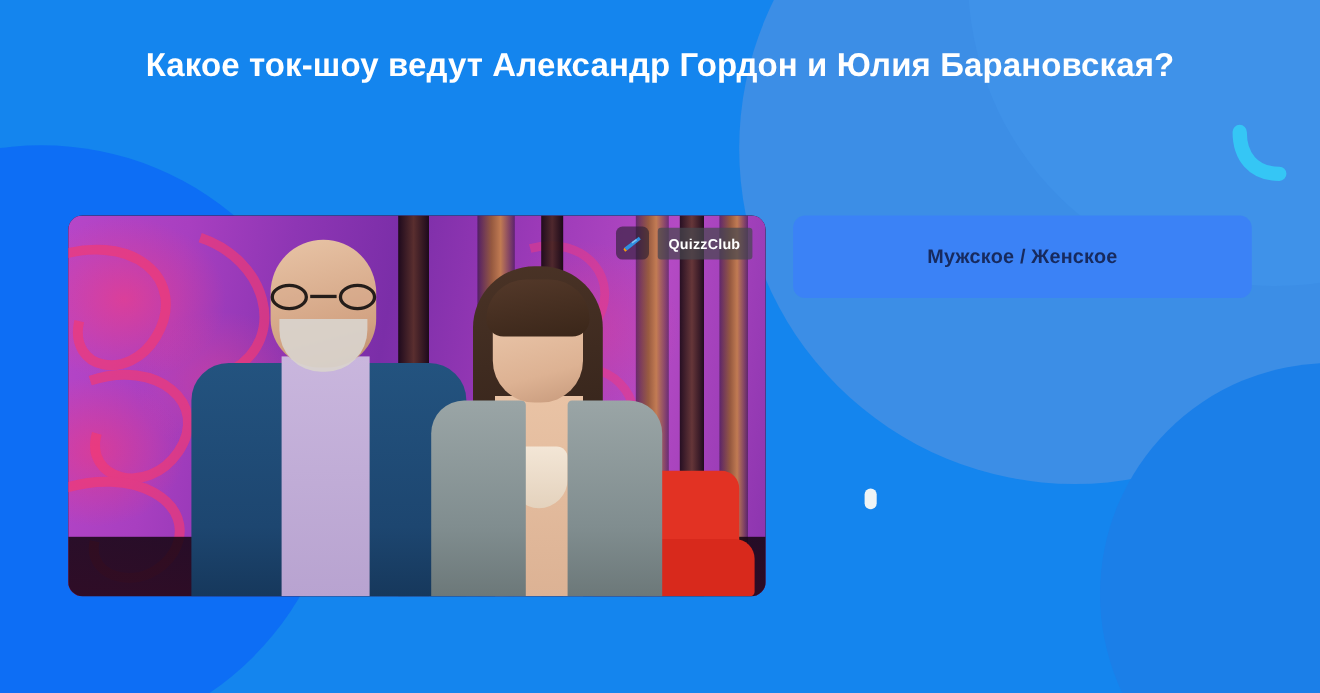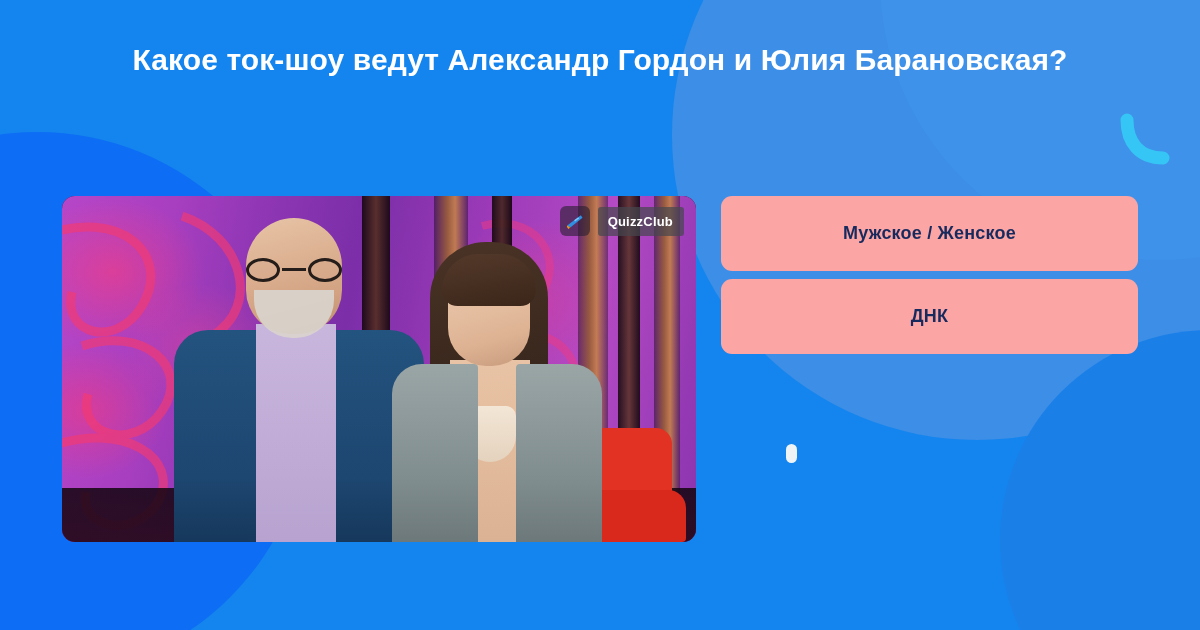--- a/index.html
+++ b/index.html
@@ -342,21 +342,21 @@
     top: 196px;
     width: 417px;
     z-index: 7;
     display: flex;
     flex-direction: column;
     gap: 8px;
   }
   .answer {
     height: 75px;
     border-radius: 11px;
-    background: #fca5a5;
+    background: #3b82f6;
     color: #172a5e;
     font-size: 18px;
     font-weight: bold;
     display: flex;
     align-items: center;
     justify-content: center;
     text-align: center;
     padding: 0 18px;
     box-sizing: border-box;
     border: none;
@@ -465,18 +465,17 @@
           <path d="M3 17 L6 20 L4 21.5 L2.2 19 Z" fill="#F39C12"></path>
           <path d="M11 11 L16 7.5 L17 9 L12 12.5 Z" fill="#7FC4F2"></path>
         </svg>
       </span>
       <span class="wm-label">QuizzClub</span>
     </div>
   </div>
 
   <div class="answers">
     <button class="answer">Мужское / Женское</button>
-    <button class="answer">ДНК</button>
   </div>
 
   <div class="pill-marker"></div>
 
 </div>
 
 </body></html>

